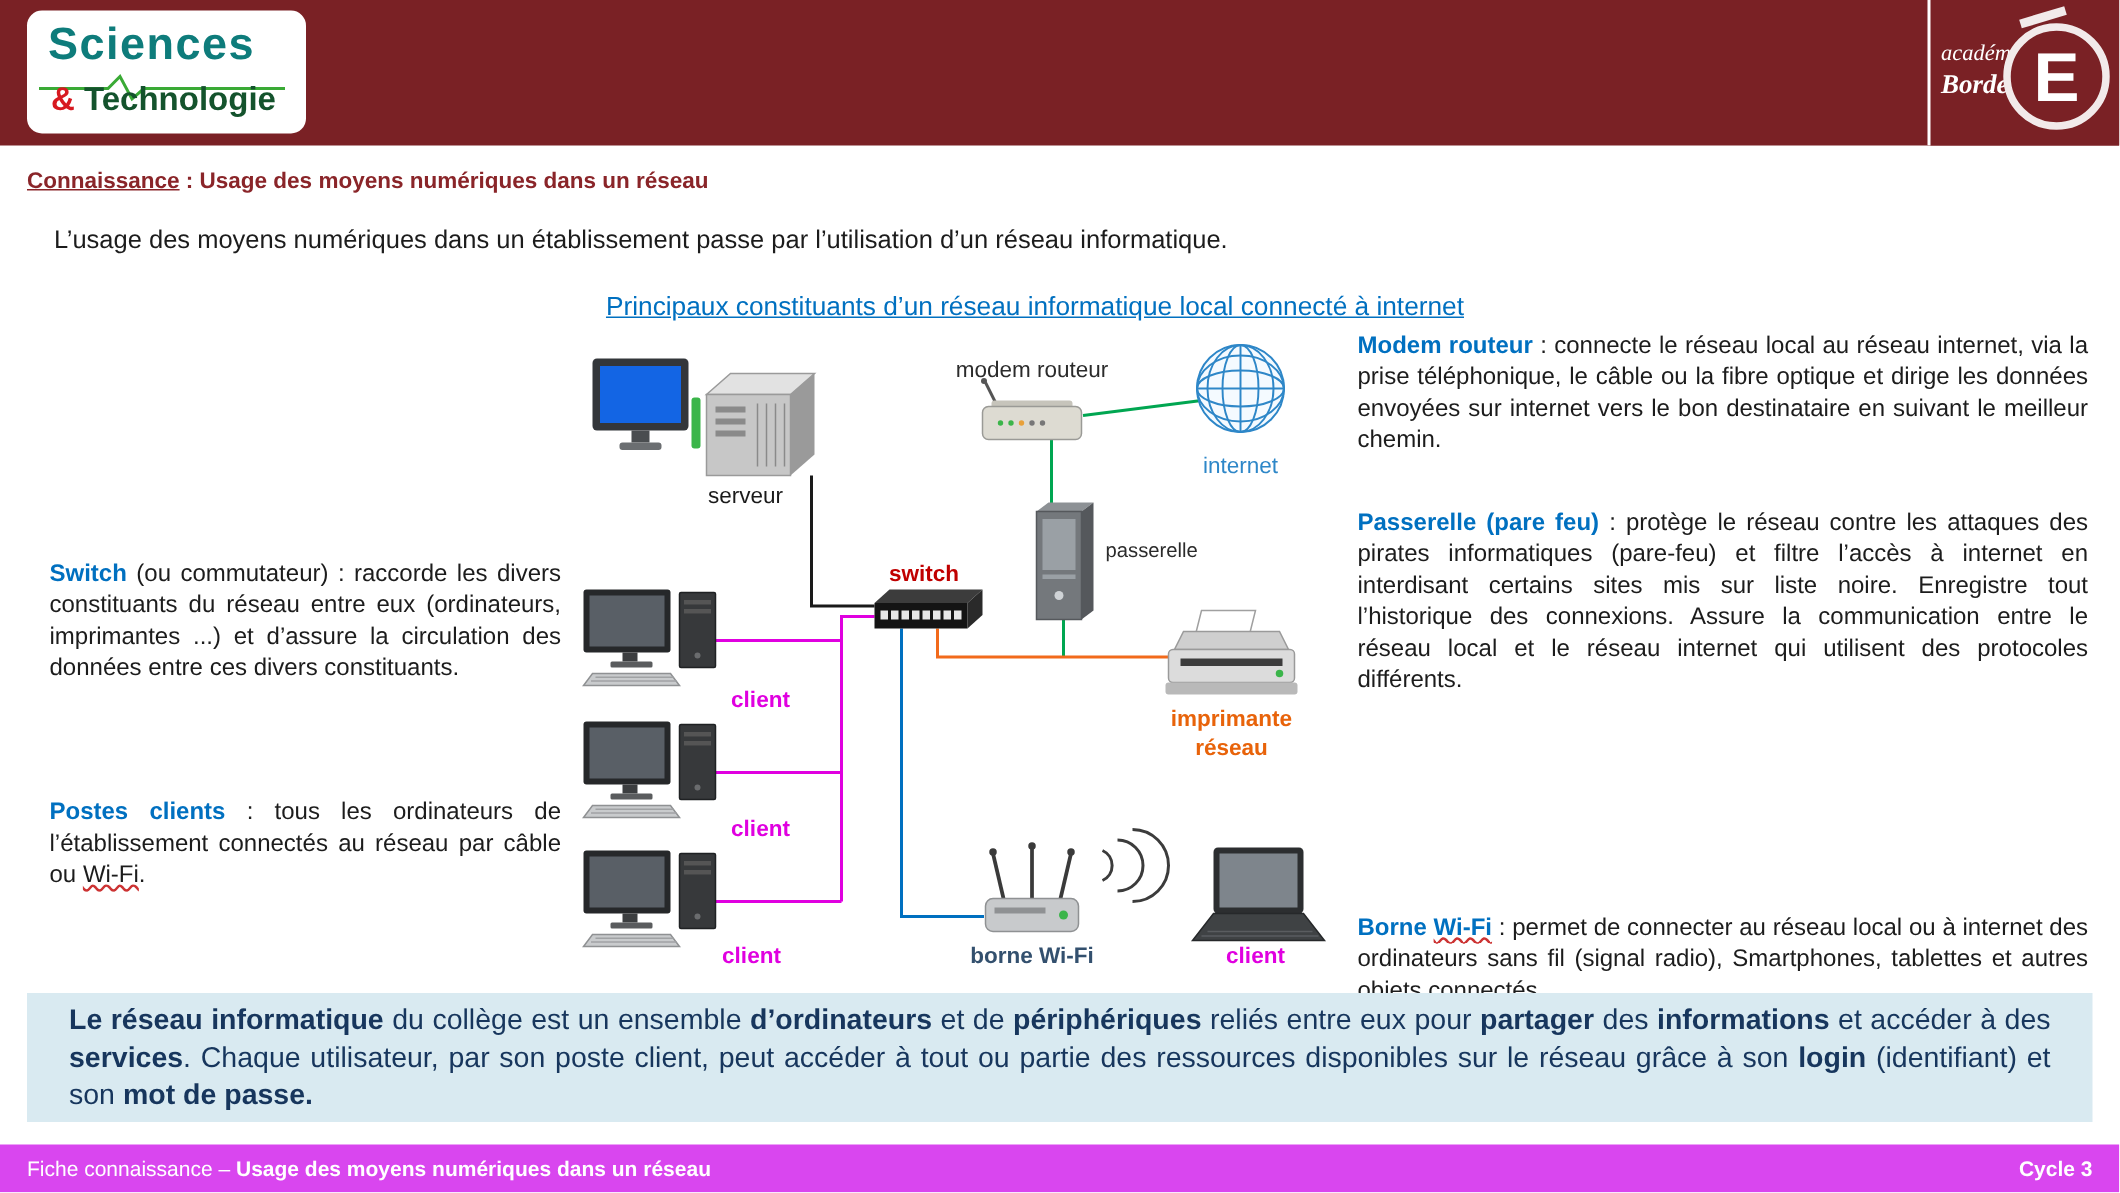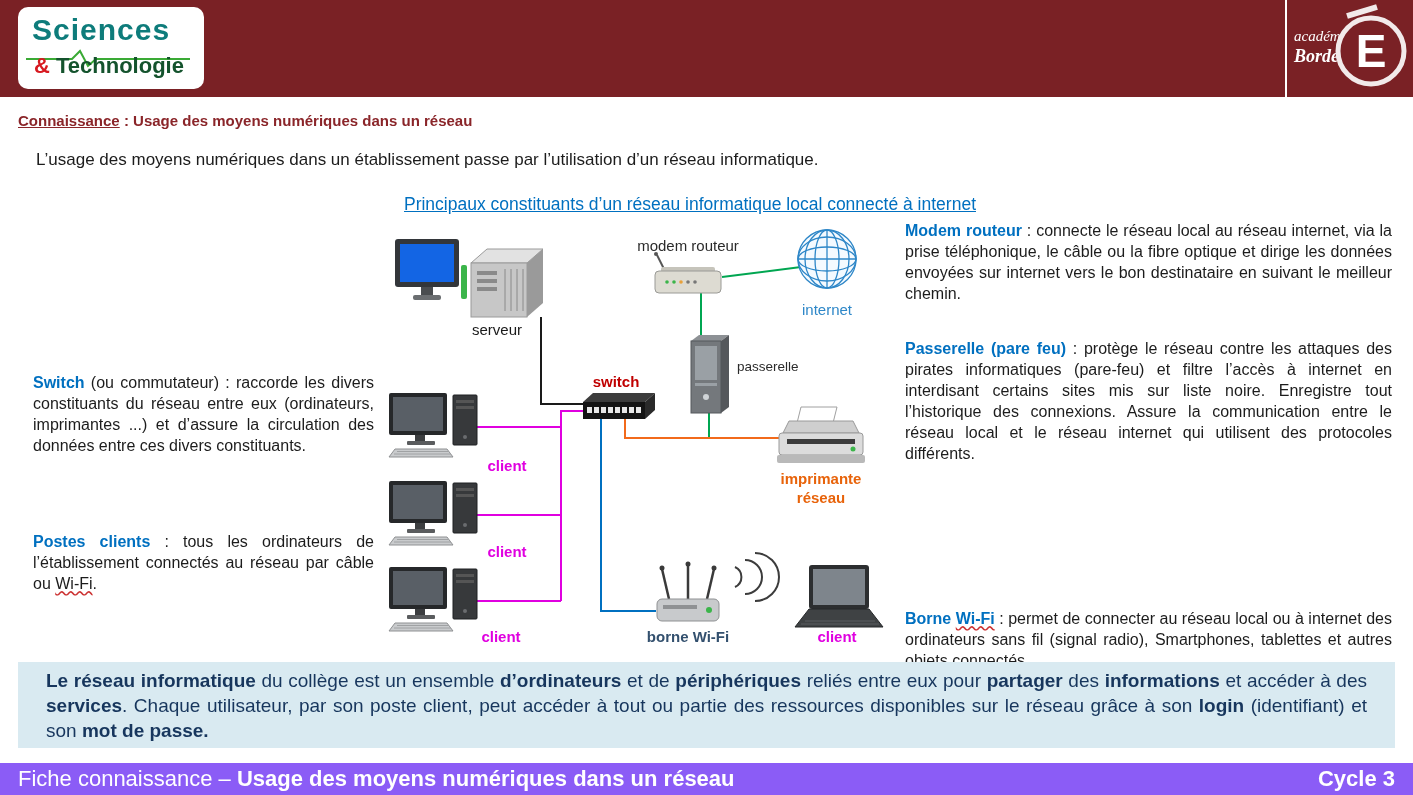--- a/index.html
+++ b/index.html
@@ -46,22 +46,22 @@
   
   .diagram-wrap { position:absolute; left:375px; top:225px; width:530px; height:432px; }
   .diagram text { font-family:"Liberation Sans", sans-serif; }
 
   
   .summary { position:absolute; left:18px; top:662px; width:1377px; height:86px;
              background:#D9EAF1; padding:6px 28px; font-size:19px; line-height:25px;
              color:#17365D; text-align:justify; }
 
   
-  .footer { position:absolute; left:0; bottom:0; width:1413px; height:30px; background:#8b5cf6;
-            color:#ffffff; font-size:22px; display:flex; align-items:center;
+  .footer { position:absolute; left:0; bottom:0; width:1413px; height:30px; background:#d946ef;
+            color:#ffffff; font-size:14px; display:flex; align-items:center;
             justify-content:space-between; padding:16px 18px; }
   .footer .cycle { font-weight:bold; }
 </style>
 </head>
 <body>
 
 <div class="page">
 
   <header class="hdr">
     <div class="logo-box">

